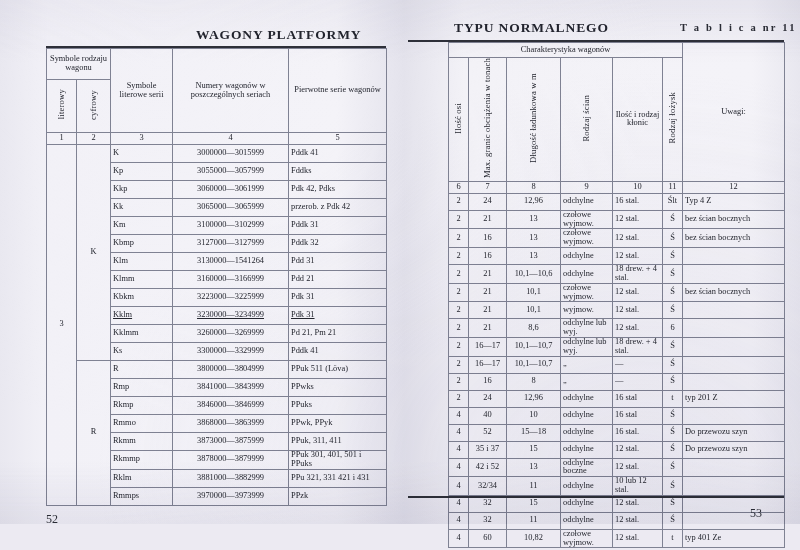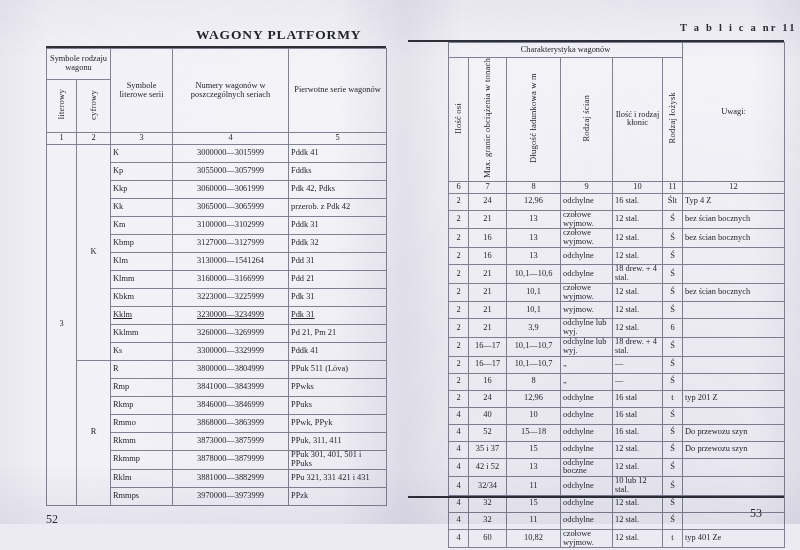--- a/index.html
+++ b/index.html
@@ -250,20 +250,21 @@
             <td class="lft">PPzk</td>
           </tr>
         </tbody>
     </table>
 
     <div class="pageno" style="left:46px; top:512px;">52</div>
   </div>
 
   <div class="sheet right">
 
+    <div class="title" style="left:54px; top:20px;">TYPU NORMALNEGO</div>
 
     <div class="tablica" style="left:280px; top:22px;font-weight:bold;">T a b l i c a  nr 11</div>
 
     <div class="topline" style="left:8px; top:40px; width:376px;"></div>
 
     <table class="tbl" id="right-table" style="left:48px; top:42px; width:336px;">
       <colgroup>
         <col style="width:20px">
           <col style="width:38px">
           <col style="width:54px">
@@ -365,21 +366,21 @@
             <td class="ctr">21</td>
             <td class="ctr">10,1</td>
             <td class="lft">wyjmow.</td>
             <td class="lft">12 stal.</td>
             <td class="ctr">Ś</td>
             <td class="lft"></td>
           </tr>
           <tr style="height: 17px;">
             <td class="ctr">2</td>
             <td class="ctr">21</td>
-            <td class="ctr">3,9</td>
+            <td class="ctr">8,6</td>
             <td class="lft">odchylne lub wyj.</td>
             <td class="lft">12 stal.</td>
             <td class="ctr">6</td>
             <td class="lft"></td>
           </tr>
           <tr style="height: 17px;">
             <td class="ctr">2</td>
             <td class="ctr">16—17</td>
             <td class="ctr">10,1—10,7</td>
             <td class="lft">odchylne lub wyj.</td>

